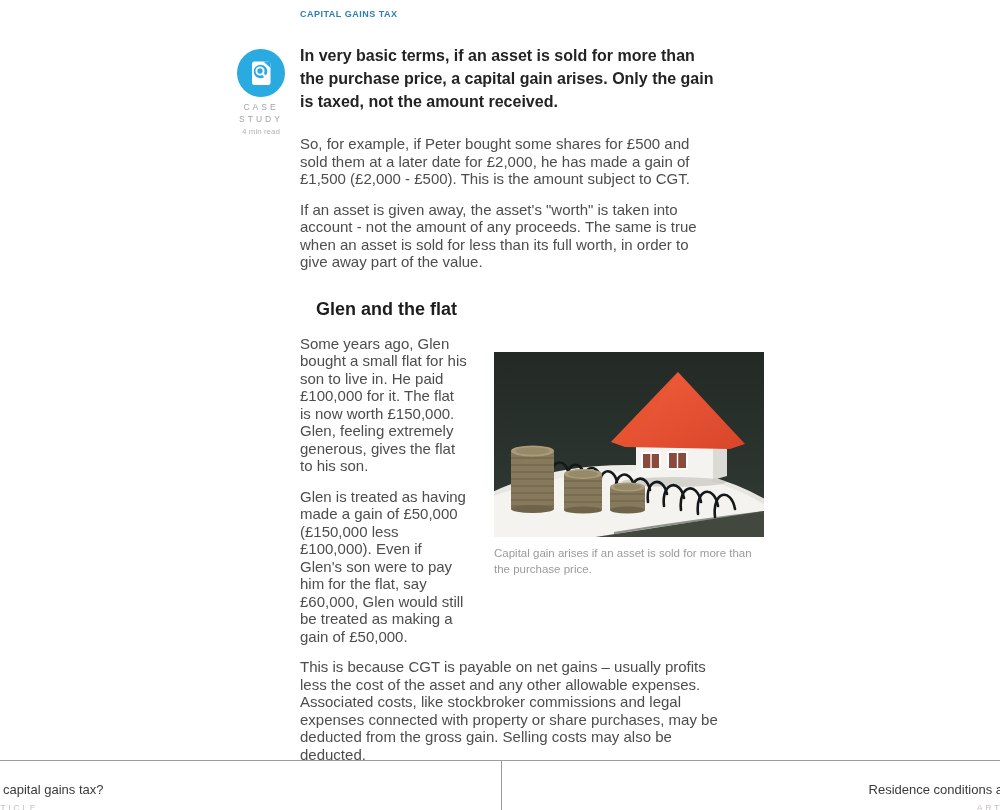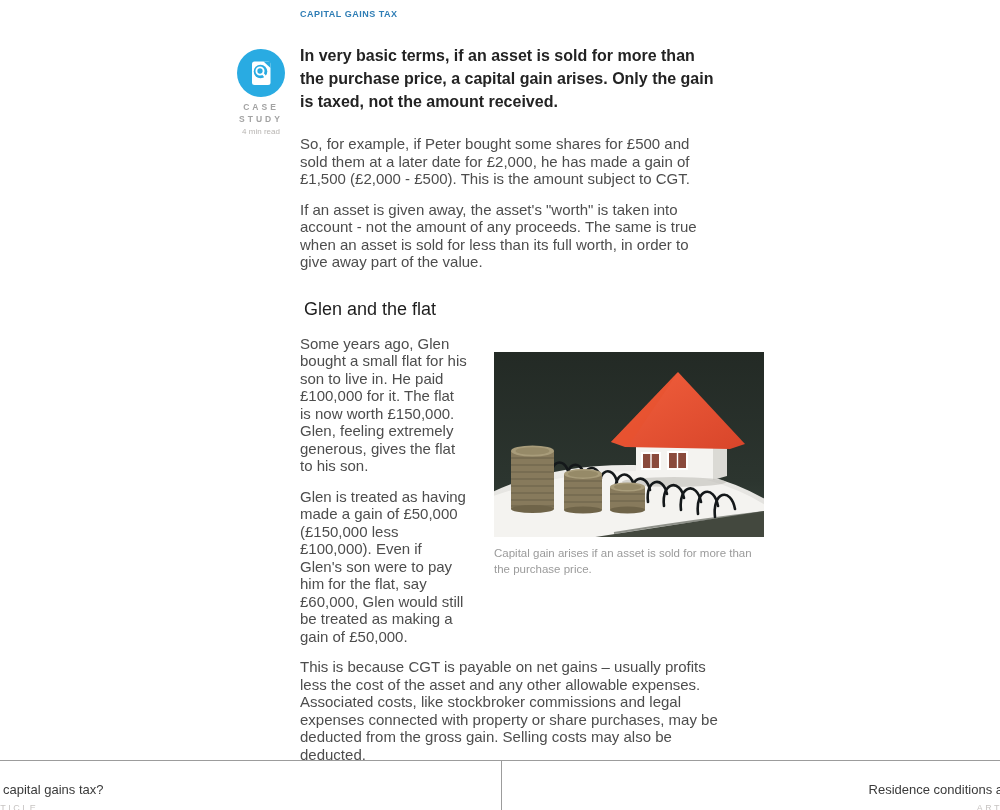--- a/index.html
+++ b/index.html
@@ -15,34 +15,34 @@
     letter-spacing:.5px;color:#2e7db5;text-decoration:none;cursor:pointer;
   }
   h1.page-title{
     margin:25px 0 0 0;font-size:30px;line-height:36px;font-weight:bold;
     color:#171717;letter-spacing:-.3px;
   }
   .intro{
     margin:23px 0 22px 0;font-size:16px;line-height:23px;font-weight:bold;color:#232323;
   }
   p.body-p{margin:0 0 13px 0;font-size:15px;line-height:17.5px;color:#4d4d4d;}
-  h2.section-heading{margin:27px 0 15px 4px;font-size:18px;line-height:22px;color:#1d1d1d;font-weight:normal;}
+  h2.section-heading{margin:27px 0 15px 16px;font-size:18px;line-height:22px;color:#1d1d1d;font-weight:bold;}
   
   figure.article-figure{
     float:right;width:270px;margin:6px -55px 30px 16px;padding:11px;
   }
   figure.article-figure svg{display:block;width:270px;height:185px;}
   figcaption{margin-top:8px;font-size:11.5px;line-height:16px;color:#9b9b9b;}
   
   .kicker{position:absolute;left:237px;top:49px;width:48px;text-align:center;}
   .icon-circle{
     width:48px;height:48px;border-radius:50%;background:#29abe2;
     display:flex;align-items:center;justify-content:center;
   }
-  .kicker-line{margin-top:5px;font-size:8.5px;letter-spacing:3px;color:#a3a3a3;font-weight:bold;}
+  .kicker-line{margin-top:5px;font-size:8.5px;letter-spacing:3px;color:#a3a3a3;}
   .kicker-line.second{margin-top:2px;}
   .read-time{margin-top:3px;font-size:8px;color:#b8b5b2;}
   
   .footer-nav{
     position:absolute;left:0;top:760px;width:1000px;height:70px;
     border-top:1px solid #9c9c9c;background:#fff;display:flex;
   }
   .footer-cell{position:relative;height:100%;box-sizing:border-box;}
   .footer-cell.prev{width:502px;border-right:1px solid #9c9c9c;}
   .footer-cell.next{width:498px;text-align:left;}

